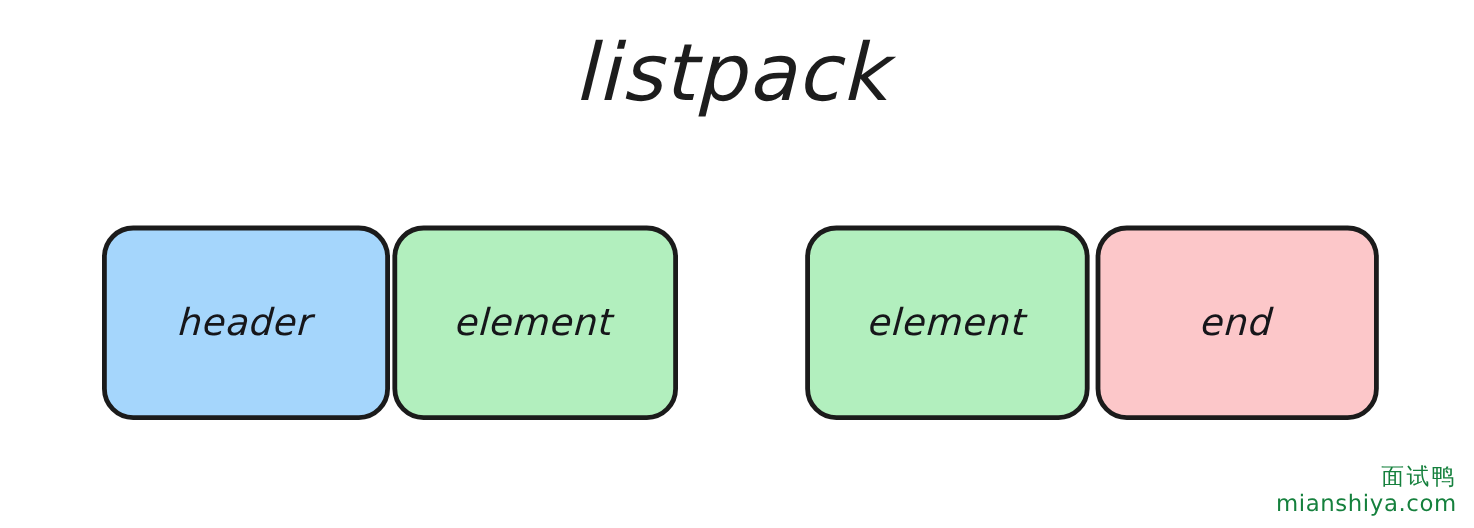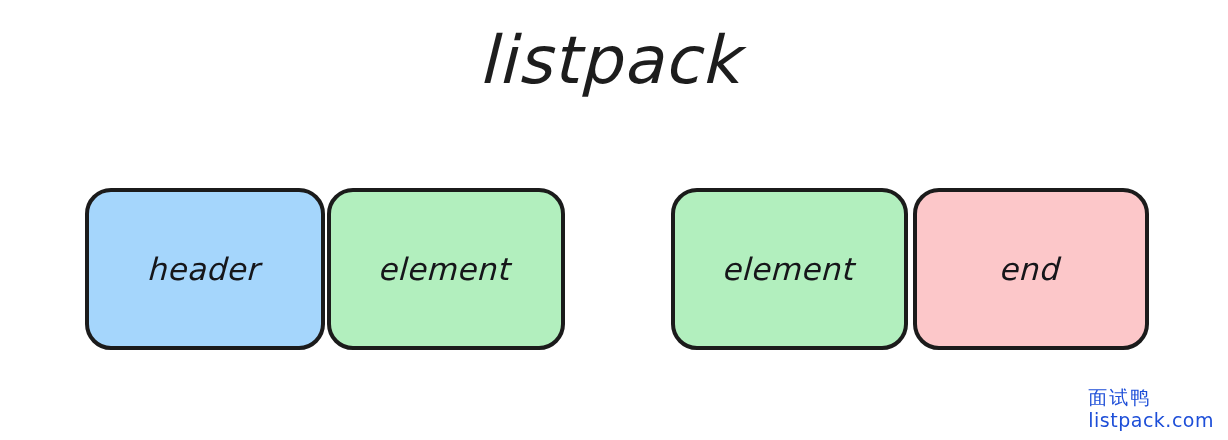--- a/index.html
+++ b/index.html
@@ -72,22 +72,22 @@
   #box-header   { left: 85px;  width: 240px; }
   #box-element-1{ left: 327px; width: 238px; }
   #box-element-2{ left: 671px; width: 237px; }
   #box-end      { left: 913px; width: 236px; }
 
   
   #watermark {
     position: absolute;
     right: 14px;
     bottom: 8px;
-    text-align: left;
-    color: #1d4ed8;
+    text-align: right;
+    color: #15803d;
     user-select: none;
     pointer-events: none;
   }
   #watermark-cn {
     font-family: "DejaVu Sans", sans-serif;
     font-size: 19px;
     line-height: 1.15;
     letter-spacing: 2px;
   }
   #watermark-url {
@@ -119,16 +119,16 @@
     </div>
 
     <div class="node-box" id="box-end" style="background:#fcc7c9;">
       <span class="node-label">end</span>
     </div>
 
   </div>
 
   <div id="watermark">
     <div id="watermark-cn">面试鸭</div>
-    <div id="watermark-url">listpack.com</div>
+    <div id="watermark-url">mianshiya.com</div>
   </div>
 
 </div>
 
 </body></html>

